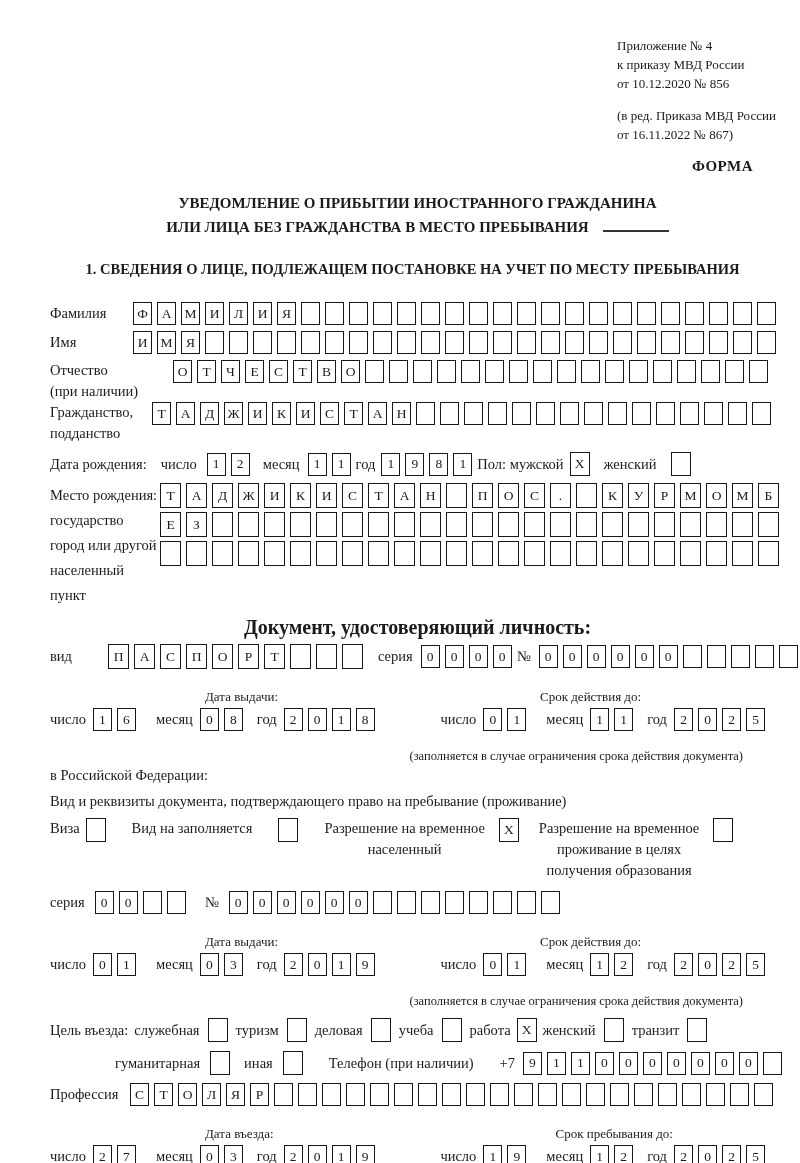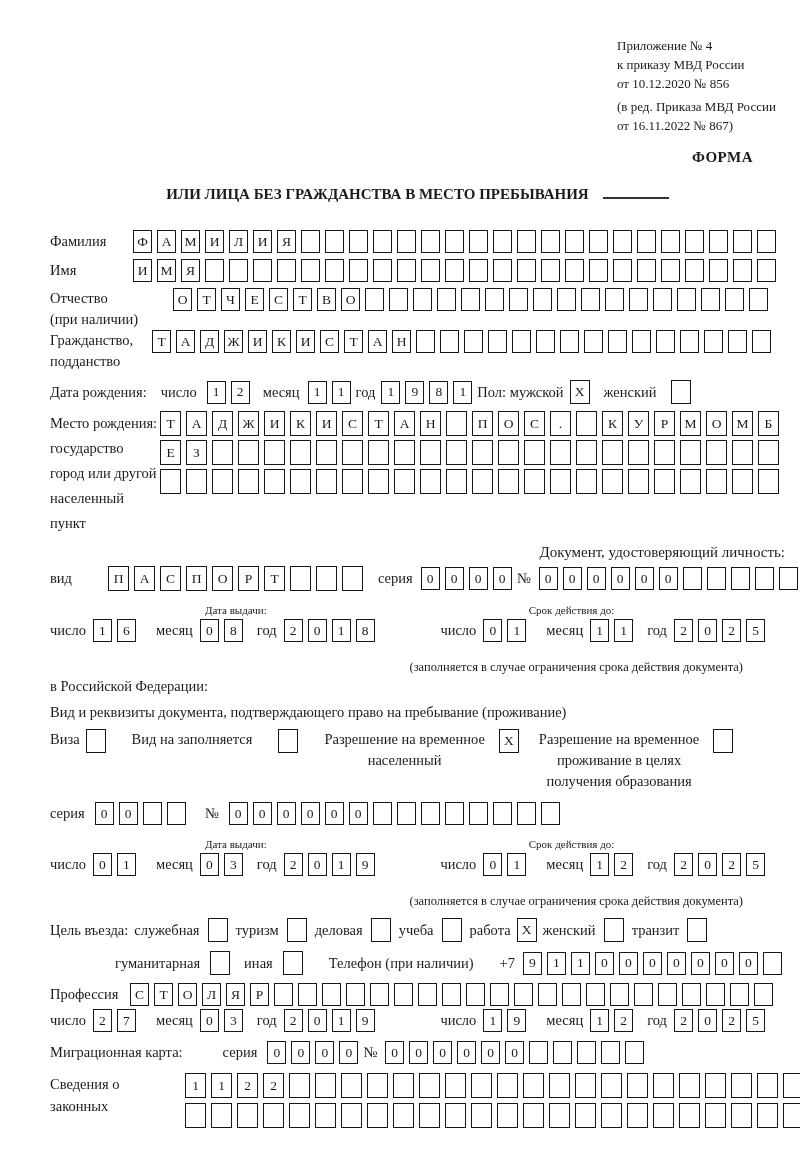--- a/index.html
+++ b/index.html
@@ -7,21 +7,21 @@
     position:relative;
     width:800px;height:1163px;
     box-sizing:border-box;
     background:#fff;
     font-family:"Liberation Serif","DejaVu Serif",serif;
     color:#1b1b1b;
     padding:36px 15px 0 50px;
     overflow:hidden;
   }
   .hdr{margin-left:567px;font-size:13px;line-height:19px;}
-  .hdr .grp2{margin-top:4px;font-family:Liberation Serif, serif;}
+  .hdr .grp2{margin-top:13px;font-family:Liberation Serif, serif;}
   .forma{margin-top:14px;text-align:right;padding-right:32px;font-weight:bold;font-size:15px;letter-spacing:.5px;}
   .title{margin-top:16px;text-align:center;font-weight:bold;font-size:15px;line-height:24px;}
   .u-line{display:inline-block;width:66px;border-bottom:2px solid #333;height:14px;margin-left:14px;}
   .sec{margin-top:22px;font-weight:bold;font-size:14.5px;text-align:center;margin-left:-10px;}
   .row{display:flex;align-items:center;margin-top:6px;}
   .top{align-items:flex-start;}
   .lbl{font-size:14.5px;flex-shrink:0;white-space:nowrap;}
   .lbl2{font-size:14.5px;line-height:21px;flex-shrink:0;}
   .cells{display:flex;flex-wrap:nowrap;}
   .cell{
@@ -31,50 +31,52 @@
   }
   .lg .cell{width:21px;height:25px;margin-right:5px;}
   .cb .cell{width:20px;height:24px;margin-right:0;}
   .mb4{margin-bottom:4px;}
   .ml6{margin-left:6px;}.ml8{margin-left:8px;}.ml10{margin-left:10px;}
   .ml14{margin-left:14px;}.ml20{margin-left:20px;}.ml26{margin-left:26px;}
   .ml40{margin-left:40px;}
   .dg{display:flex;align-items:center;}
   .dg .lbl{margin-right:7px;}
   .dg .cells{margin-right:9px;}
-  .dh-row{display:flex;margin-top:13px;font-size:11px;}
+  .dh-row{display:flex;margin-top:20px;font-size:13px;}
   .dates-row{display:flex;justify-content:space-between;margin-top:3px;padding-right:6px;}
   .note{margin-top:18px;text-align:right;padding-right:42px;font-size:12.5px;}
   .intro{margin-top:9px;font-size:14.5px;}
   .opt{display:flex;align-items:flex-start;justify-content:space-between;}
   .opt-lbl{font-size:14.5px;text-align:center;line-height:21px;}
   .opt .cb{margin-top:0;}
-  .centered-head{font-weight:normal;font-size:15px;text-align:right;margin-top:8px;}
+  .centered-head{font-weight:bold;font-size:20px;text-align:center;margin-top:8px;}
 </style>
 </head>
 <body>
 
 <div class="page">
 
   <div class="hdr">
     <div>Приложение № 4</div>
     <div>к приказу МВД России</div>
     <div>от 10.12.2020 № 856</div>
     <div class="grp2">
       <div>(в ред. Приказа МВД России</div>
       <div>от 16.11.2022 № 867)</div>
     </div>
   </div>
 
   <div class="forma">ФОРМА</div>
 
   <div class="title">
+    <div>УВЕДОМЛЕНИЕ О ПРИБЫТИИ ИНОСТРАННОГО ГРАЖДАНИНА</div>
     <div><span>ИЛИ ЛИЦА БЕЗ ГРАЖДАНСТВА В МЕСТО ПРЕБЫВАНИЯ</span><span class="u-line"></span></div>
   </div>
 
+  <div class="sec">1. СВЕДЕНИЯ О ЛИЦЕ, ПОДЛЕЖАЩЕМ ПОСТАНОВКЕ НА УЧЕТ ПО МЕСТУ ПРЕБЫВАНИЯ</div>
 
   <div class="row" style="margin-top:24px">
     <span class="lbl" style="width:83px">Фамилия</span>
     <span class="cells">
         <span class="cell">Ф</span>
         <span class="cell">А</span>
         <span class="cell">М</span>
         <span class="cell">И</span>
         <span class="cell">Л</span>
         <span class="cell">И</span>
@@ -600,20 +602,24 @@
         <span class="cell"></span>
         <span class="cell"></span>
         <span class="cell"></span>
         <span class="cell"></span>
         <span class="cell"></span>
         <span class="cell"></span>
         <span class="cell"></span>
       </span>
   </div>
 
+  <div class="dh-row">
+    <span style="margin-left:155px">Дата въезда:</span>
+    <span style="margin-left:282px">Срок пребывания до:</span>
+  </div>
 
   <div class="dates-row">
     <span class="dg">
       <span class="lbl">число</span>
       <span class="cells">
           <span class="cell">2</span>
           <span class="cell">7</span>
         </span>
       <span class="lbl ml6">месяц</span>
       <span class="cells">

